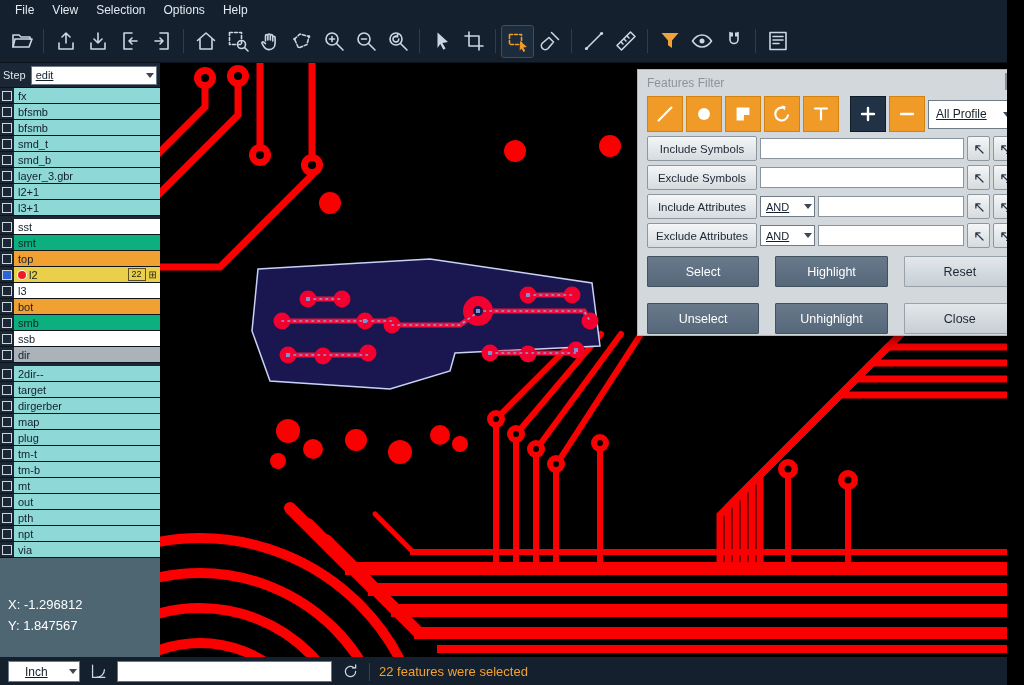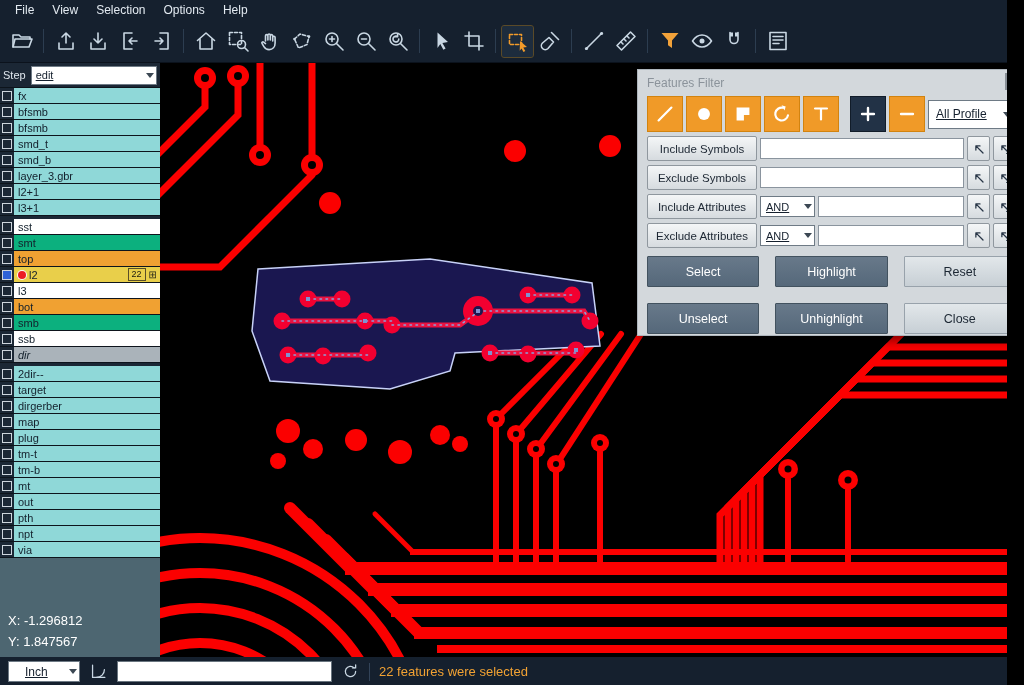--- a/index.html
+++ b/index.html
@@ -33,27 +33,27 @@
   .lrow.group_start{margin-top:3px;}
   .cbcol{width:14px;background:#1b2735;display:flex;align-items:center;justify-content:center;flex:none;}
   .cbox{width:8px;height:8px;border:1px solid #cdd5dd;background:#1b2735;}
   .lrow.selected .cbox{background:#2d62d8;}
   .lbl-cell{flex:1;display:flex;align-items:center;padding:0 3px 0 4px;background:#7f8a93;overflow:hidden;}
   .lbl-cell.teal{background:#8fd8d8;}
   .lbl-cell.white{background:#ffffff;}
   .lbl-cell.green{background:#0cb07e;}
   .lbl-cell.orange{background:#f0a132;}
   .lbl-cell.yellow{background:#e9cf4a;}
-  .lbl-cell.gray{background:#aab3ba;font-style:italic;}
+  .lbl-cell.gray{background:#aab3ba;}
   .lname{font-size:11px;color:#13202c;white-space:nowrap;}
   .adot{width:8px;height:8px;border-radius:50%;background:#ec1c24;margin-right:3px;flex:none;box-shadow:0 0 0 1px #f8f8f8;}
   .badge{margin-left:auto;border:1px solid #5a4f28;padding:0 3px;font-size:9px;line-height:11px;color:#1c1c10;flex:none;}
   .gridi{margin-left:3px;font-size:10px;color:#2a2a1a;line-height:10px;flex:none;}
   .coordsarea{flex:1;background:#4d6671;position:relative;}
-  .coords{position:absolute;left:8px;bottom:4px;color:#fff;font-size:13px;line-height:1.6;}
+  .coords{position:absolute;left:8px;bottom:20px;color:#fff;font-size:13px;line-height:1.6;}
 
   
   .canvas{flex:1;position:relative;background:#000;overflow:hidden;}
   .canvas svg.art{position:absolute;left:0;top:0;}
 
   
   .dialog{position:absolute;left:477px;top:6px;width:387px;height:265px;background:#d3d8dc;border:1px solid #aeb6bd;box-shadow:3px 4px 10px rgba(0,0,0,.5);font-size:12px;color:#222;z-index:5;}
   .dlg-title{height:25px;display:flex;align-items:center;padding:0 9px;color:#8b939b;font-size:12px;position:relative;}
   .dlg-close{position:absolute;right:3px;top:3px;width:17px;height:17px;background:#878e95;}
   .dlg-tools{display:flex;align-items:center;gap:3px;padding:1px 9px 0;}

